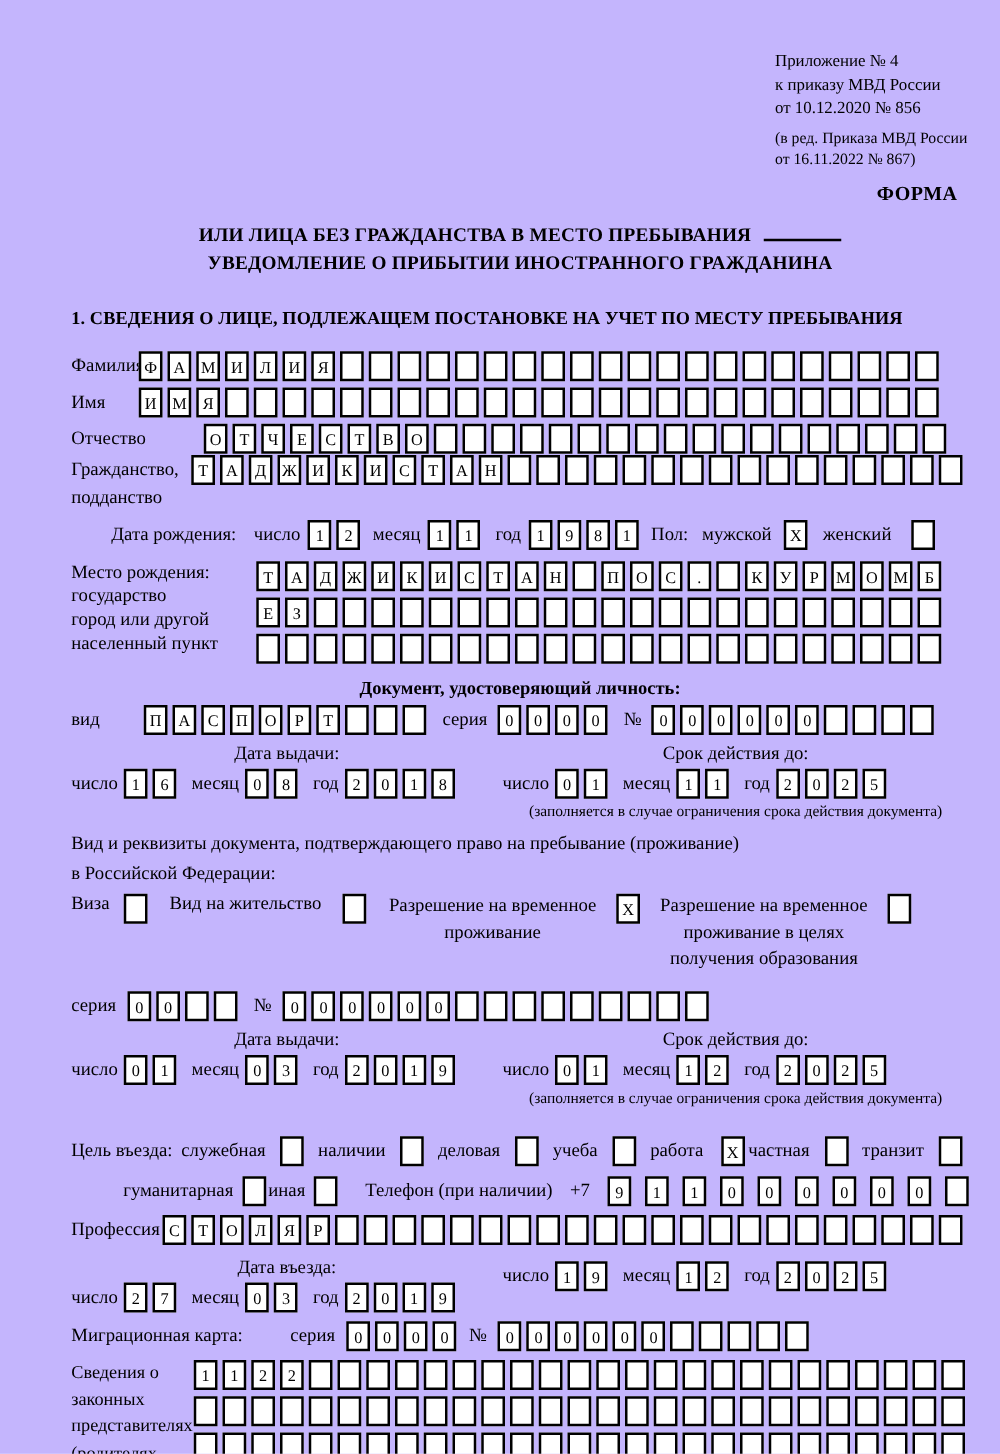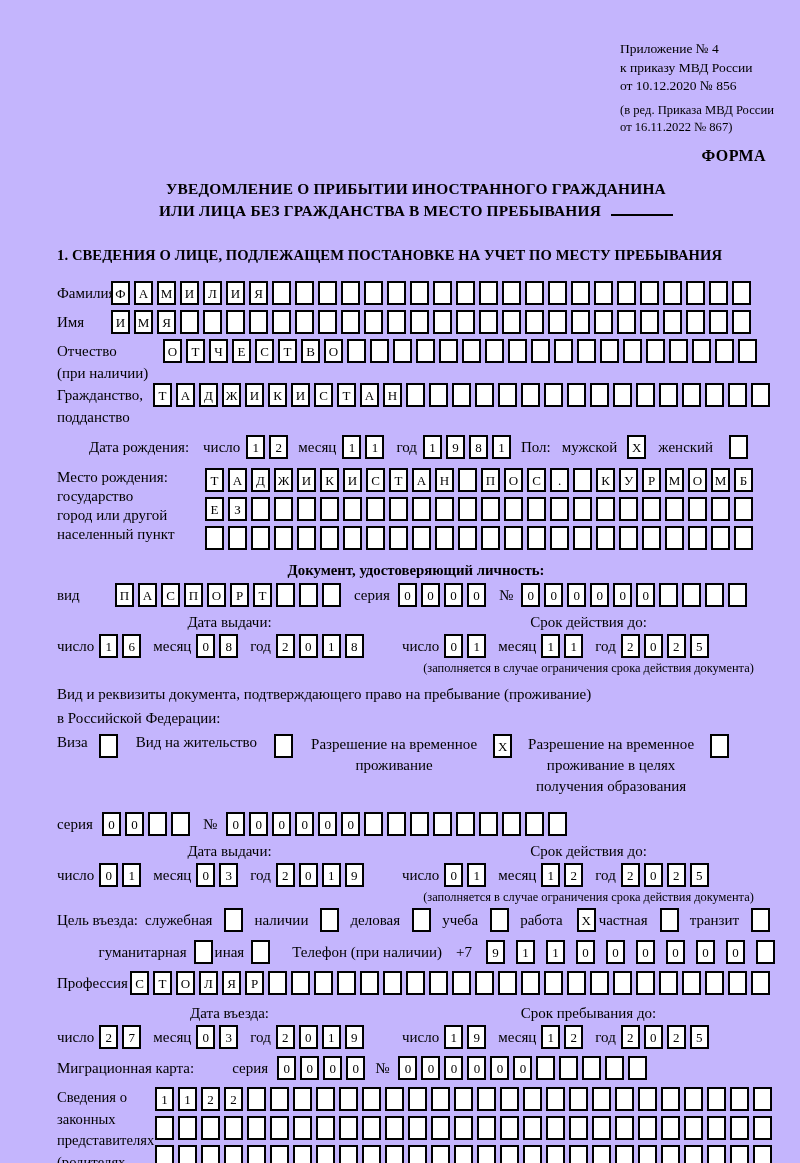--- a/index.html
+++ b/index.html
@@ -68,21 +68,21 @@
   .plain { font-size: 15px; margin-top: 10px; }
   .plain2 { font-size: 15px; margin-top: 7px; }
   .optrow { display: flex; align-items: flex-start; margin-top: 7px; }
   .optrow .cell { margin-left: 7px; }
   .optrow .olbl { font-size: 15px; }
   .optblock { font-size: 15px; text-align: center; line-height: 21px; }
   .og1 { margin-left: 18px; }
   .og2 { margin-left: 16px; }
 
   
-  .purp { margin-top: 3px; }
+  .purp { margin-top: 23px; }
   .purp .lbl { margin-right: 7px; }
   .purp .cell { margin-left: 5px; }
   .purp .g { margin-left: 11px; }
   .purp2 { margin-top: 8px; }
   .purp2 .ind { width: 62px; }
   .purp2 .cell { margin-left: 7px; }
   .purp2 .g { margin-left: 2px; }
   .phone-pre { margin-left: 14px; margin-right: 7px; font-size: 15px; }
 
   
@@ -103,22 +103,22 @@
     <div>Приложение № 4</div>
     <div>к приказу МВД России</div>
     <div>от 10.12.2020 № 856</div>
     <div class="amend">(в ред. Приказа МВД России</div>
     <div class="amend" style="margin-top:0">от 16.11.2022 № 867)</div>
   </div>
   <div class="forma">ФОРМА</div>
 
   <div class="content">
     <div class="title">
+      <div><span>ИЛИ ЛИЦА БЕЗ ГРАЖДАНСТВА В МЕСТО ПРЕБЫВАНИЯ</span><span class="uline"></span></div>
       <div>УВЕДОМЛЕНИЕ О ПРИБЫТИИ ИНОСТРАННОГО ГРАЖДАНИНА</div>
-      <div><span>ИЛИ ЛИЦА БЕЗ ГРАЖДАНСТВА В МЕСТО ПРЕБЫВАНИЯ</span><span class="uline"></span></div>
     </div>
 
     <div class="sec-heading">1. СВЕДЕНИЯ О ЛИЦЕ, ПОДЛЕЖАЩЕМ ПОСТАНОВКЕ НА УЧЕТ ПО МЕСТУ ПРЕБЫВАНИЯ</div>
 
     <div class="frow" style="margin-top:17px">
       <span class="lbl w-fam">Фамилия</span>
       <span class="cells">
           <span class="cell">Ф</span>
           <span class="cell">А</span>
           <span class="cell">М</span>
@@ -208,21 +208,20 @@
           <span class="cell"></span>
           <span class="cell"></span>
           <span class="cell"></span>
           <span class="cell"></span>
           <span class="cell"></span>
           <span class="cell"></span>
           <span class="cell"></span>
           <span class="cell"></span>
         </span>
     </div>
-    <div class="sublbl">(при наличии)</div>
 
     <div class="frow" style="margin-top:1px">
       <span class="lbl w-cit">Гражданство,</span>
       <span class="cells">
           <span class="cell">Т</span>
           <span class="cell">А</span>
           <span class="cell">Д</span>
           <span class="cell">Ж</span>
           <span class="cell">И</span>
           <span class="cell">К</span>
@@ -668,21 +667,20 @@
           <span class="lbl gap">год</span>
           <span class="cells">
               <span class="cell">2</span>
               <span class="cell">0</span>
               <span class="cell">1</span>
               <span class="cell">9</span>
             </span>
         </div>
       </div>
       <div class="dcol right">
-        <div class="dhead">Срок пребывания до:</div>
         <div class="drow">
           <span class="lbl">число</span>
           <span class="cells">
               <span class="cell">1</span>
               <span class="cell">9</span>
             </span>
           <span class="lbl gap">месяц</span>
           <span class="cells">
               <span class="cell">1</span>
               <span class="cell">2</span>

